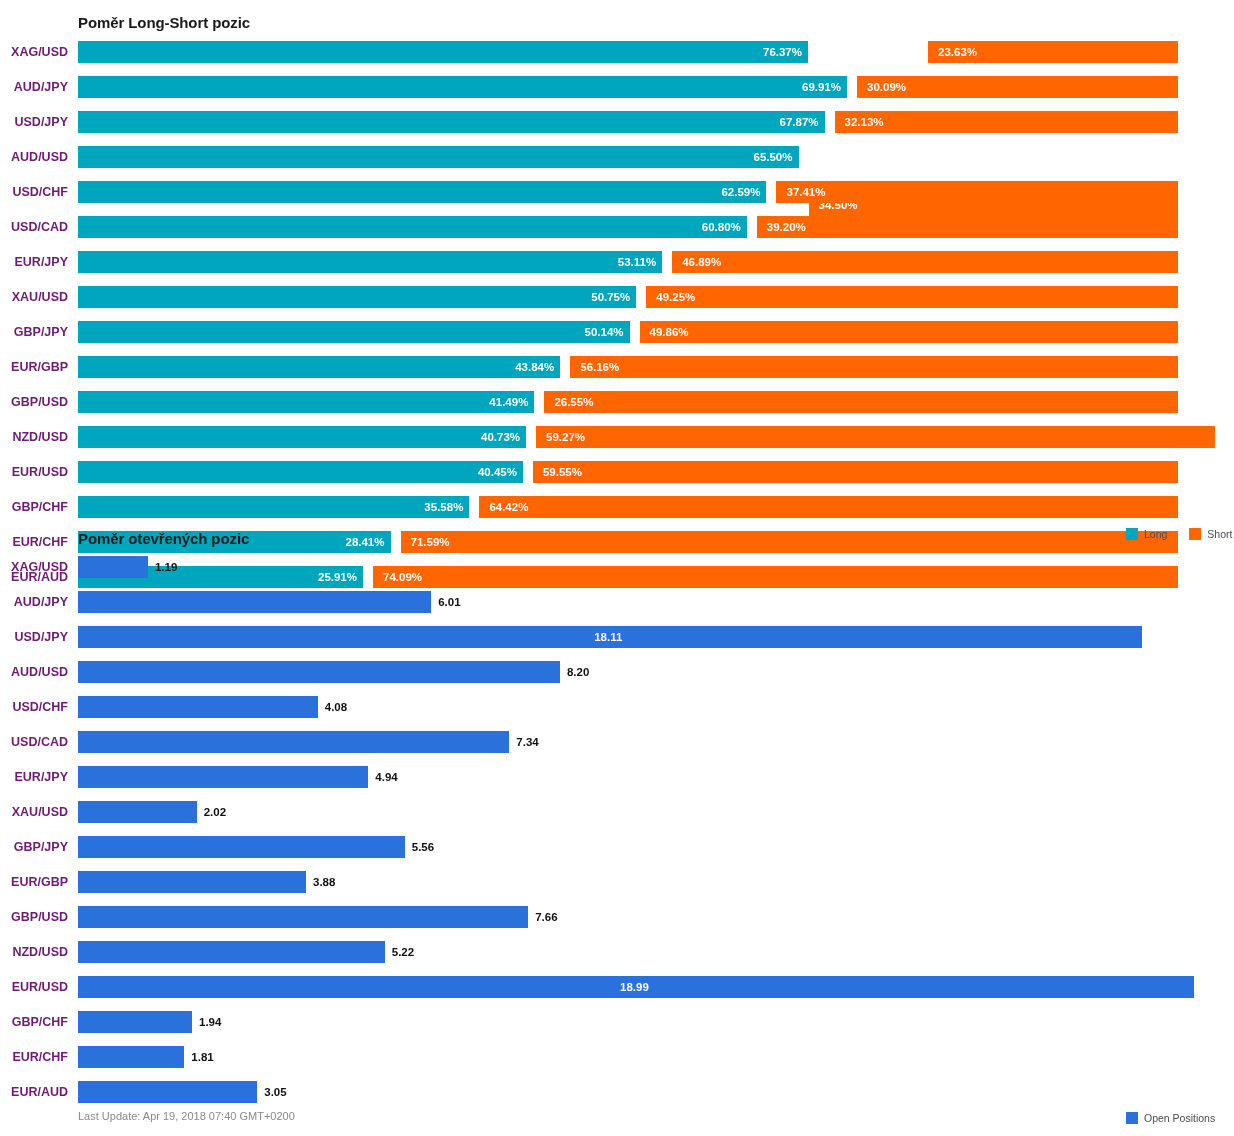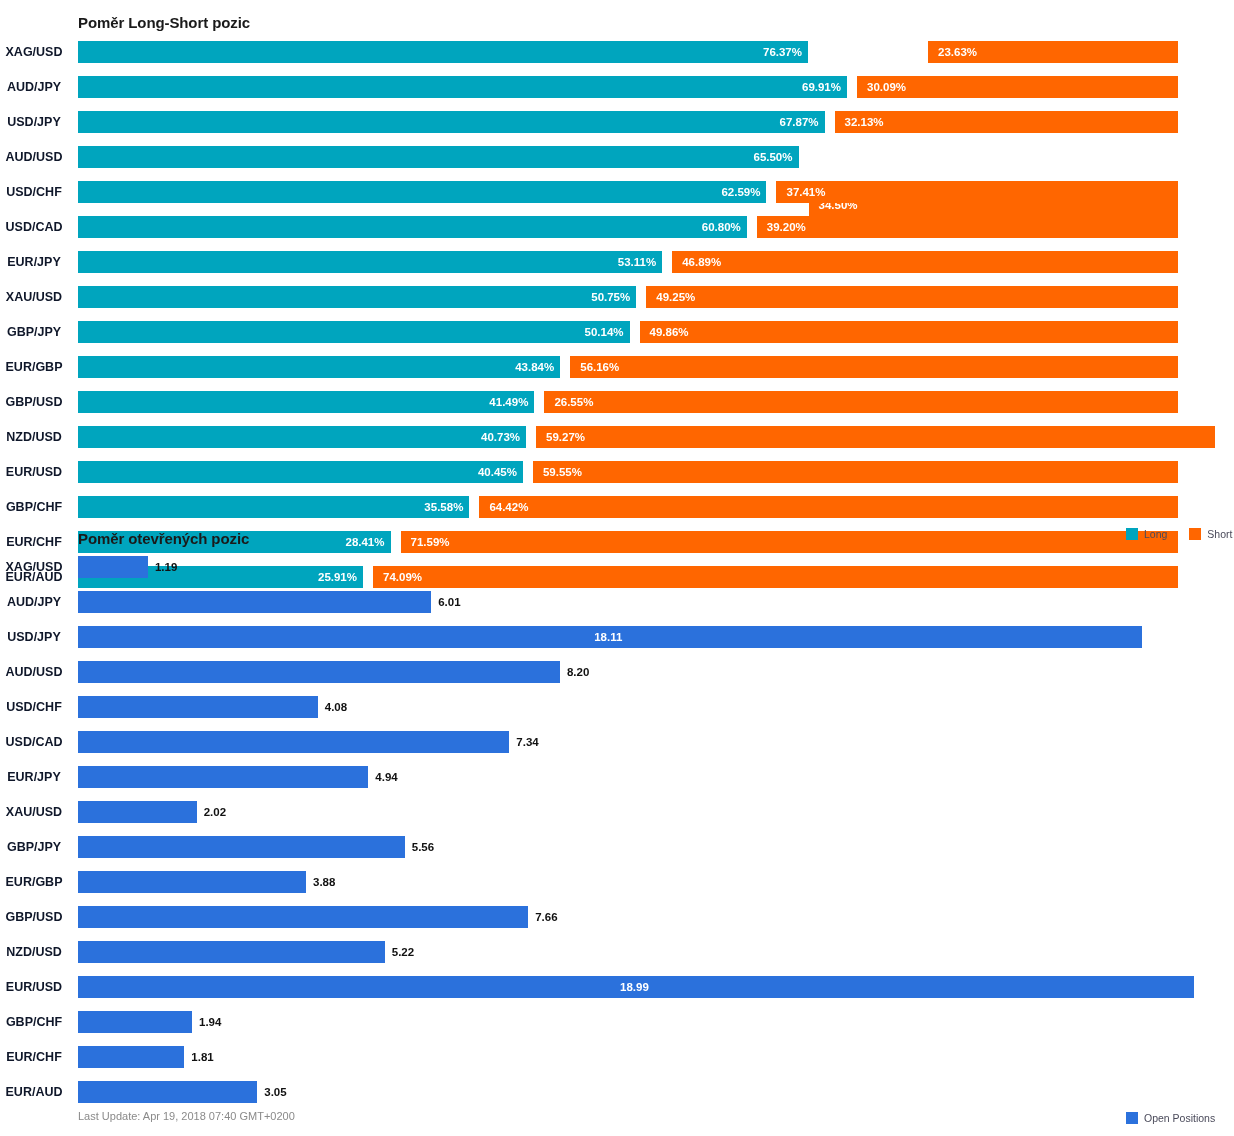--- a/index.html
+++ b/index.html
@@ -42,24 +42,24 @@
     height: 35px;
     width: 1234px;
   }
   .row-label {
     position: absolute;
     left: 0;
     width: 68px;
     top: 0;
     height: 35px;
     line-height: 35px;
-    text-align: center;
+    text-align: right;
     font-size: 12.5px;
     font-weight: bold;
-    color: #0f172a;
+    color: #701a75;
     white-space: nowrap;
   }
   .track {
     position: absolute;
     left: 78px;
     top: 6px;
     height: 22px;
     width: 1100px;
   }
 

